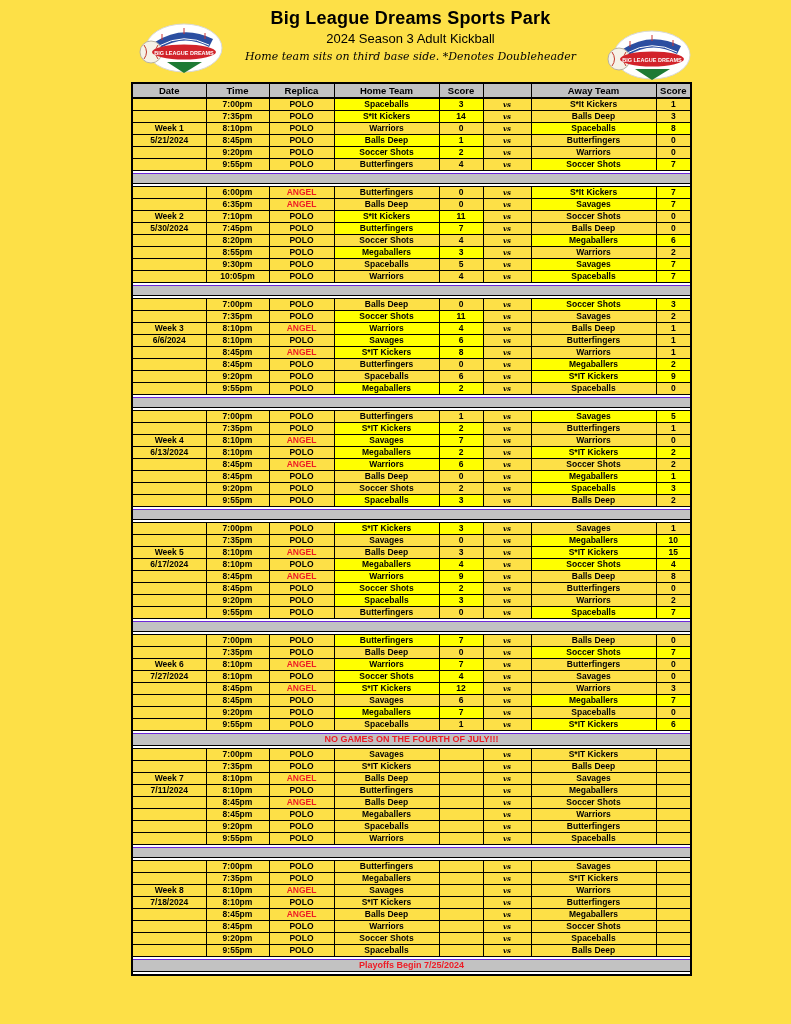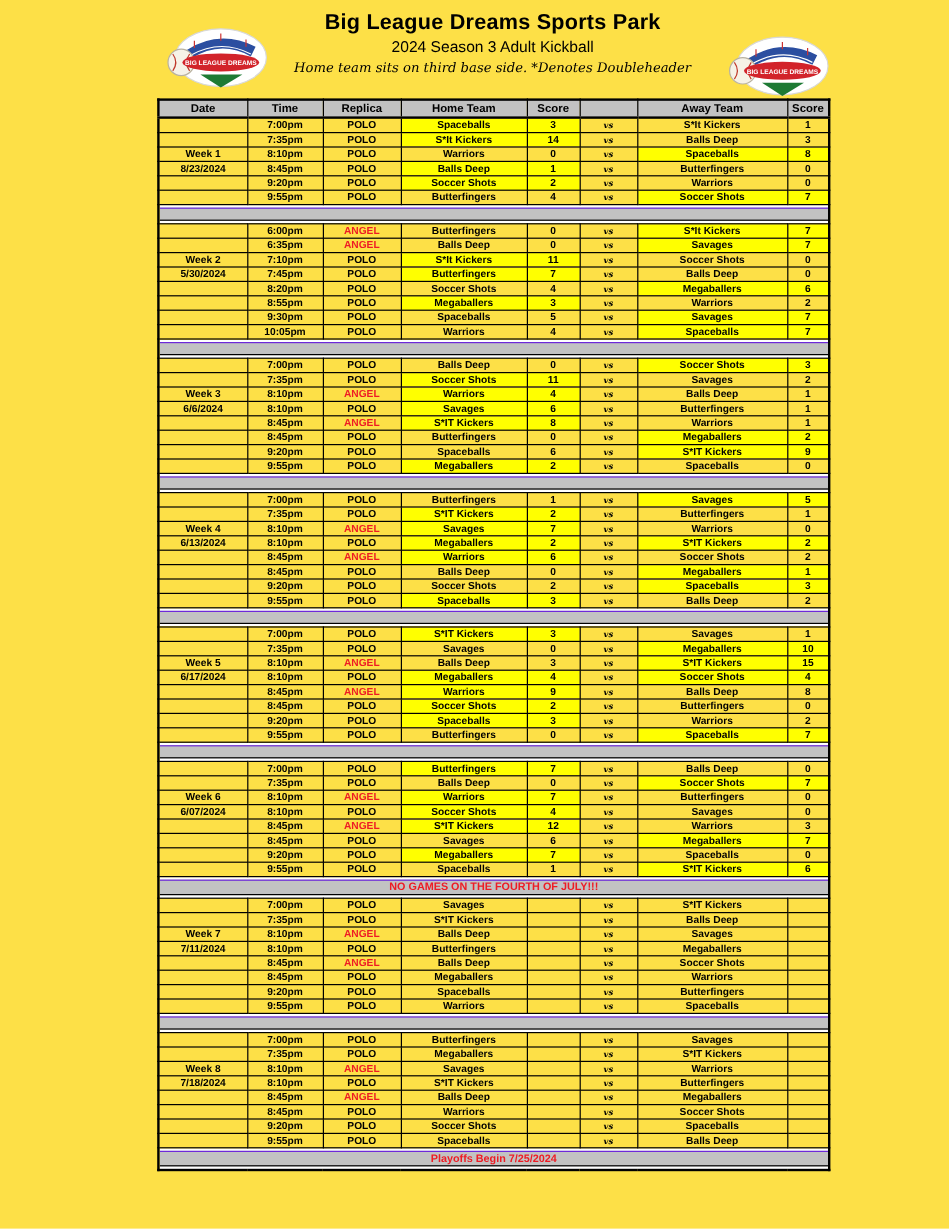--- a/index.html
+++ b/index.html
@@ -121,21 +121,21 @@
           <td class="c-date">Week 1</td>
           <td class="c-time">8:10pm</td>
           <td class="c-rep">POLO</td>
           <td class="c-home">Warriors</td>
           <td class="c-score">0</td>
           <td class="c-vs">vs</td>
           <td class="c-away hl">Spaceballs</td>
           <td class="c-score hl">8</td>
         </tr>
         <tr>
-          <td class="c-date">8/23/2024</td>
+          <td class="c-date">5/21/2024</td>
           <td class="c-time">8:45pm</td>
           <td class="c-rep">POLO</td>
           <td class="c-home hl">Balls Deep</td>
           <td class="c-score hl">1</td>
           <td class="c-vs">vs</td>
           <td class="c-away">Butterfingers</td>
           <td class="c-score">0</td>
         </tr>
         <tr>
           <td class="c-date"></td>
@@ -526,21 +526,21 @@
           <td class="c-date">Week 6</td>
           <td class="c-time">8:10pm</td>
           <td class="c-rep angel">ANGEL</td>
           <td class="c-home hl">Warriors</td>
           <td class="c-score hl">7</td>
           <td class="c-vs">vs</td>
           <td class="c-away">Butterfingers</td>
           <td class="c-score">0</td>
         </tr>
         <tr>
-          <td class="c-date">6/07/2024</td>
+          <td class="c-date">7/27/2024</td>
           <td class="c-time">8:10pm</td>
           <td class="c-rep">POLO</td>
           <td class="c-home hl">Soccer Shots</td>
           <td class="c-score hl">4</td>
           <td class="c-vs">vs</td>
           <td class="c-away">Savages</td>
           <td class="c-score">0</td>
         </tr>
         <tr>
           <td class="c-date"></td>

